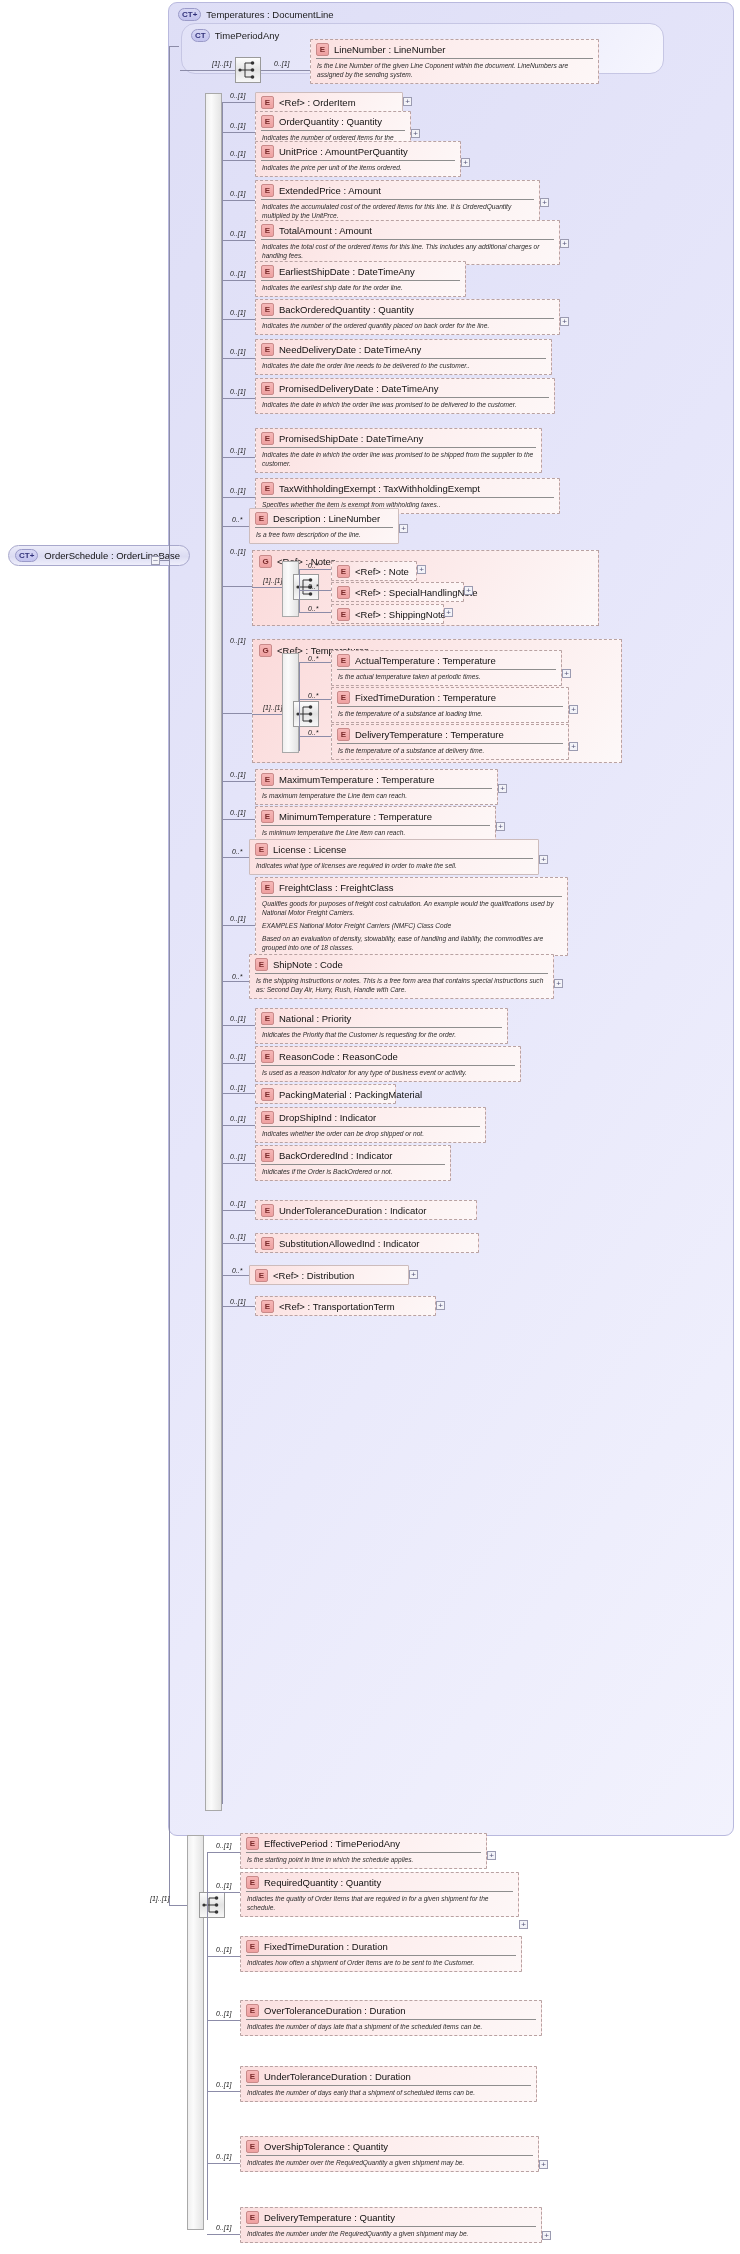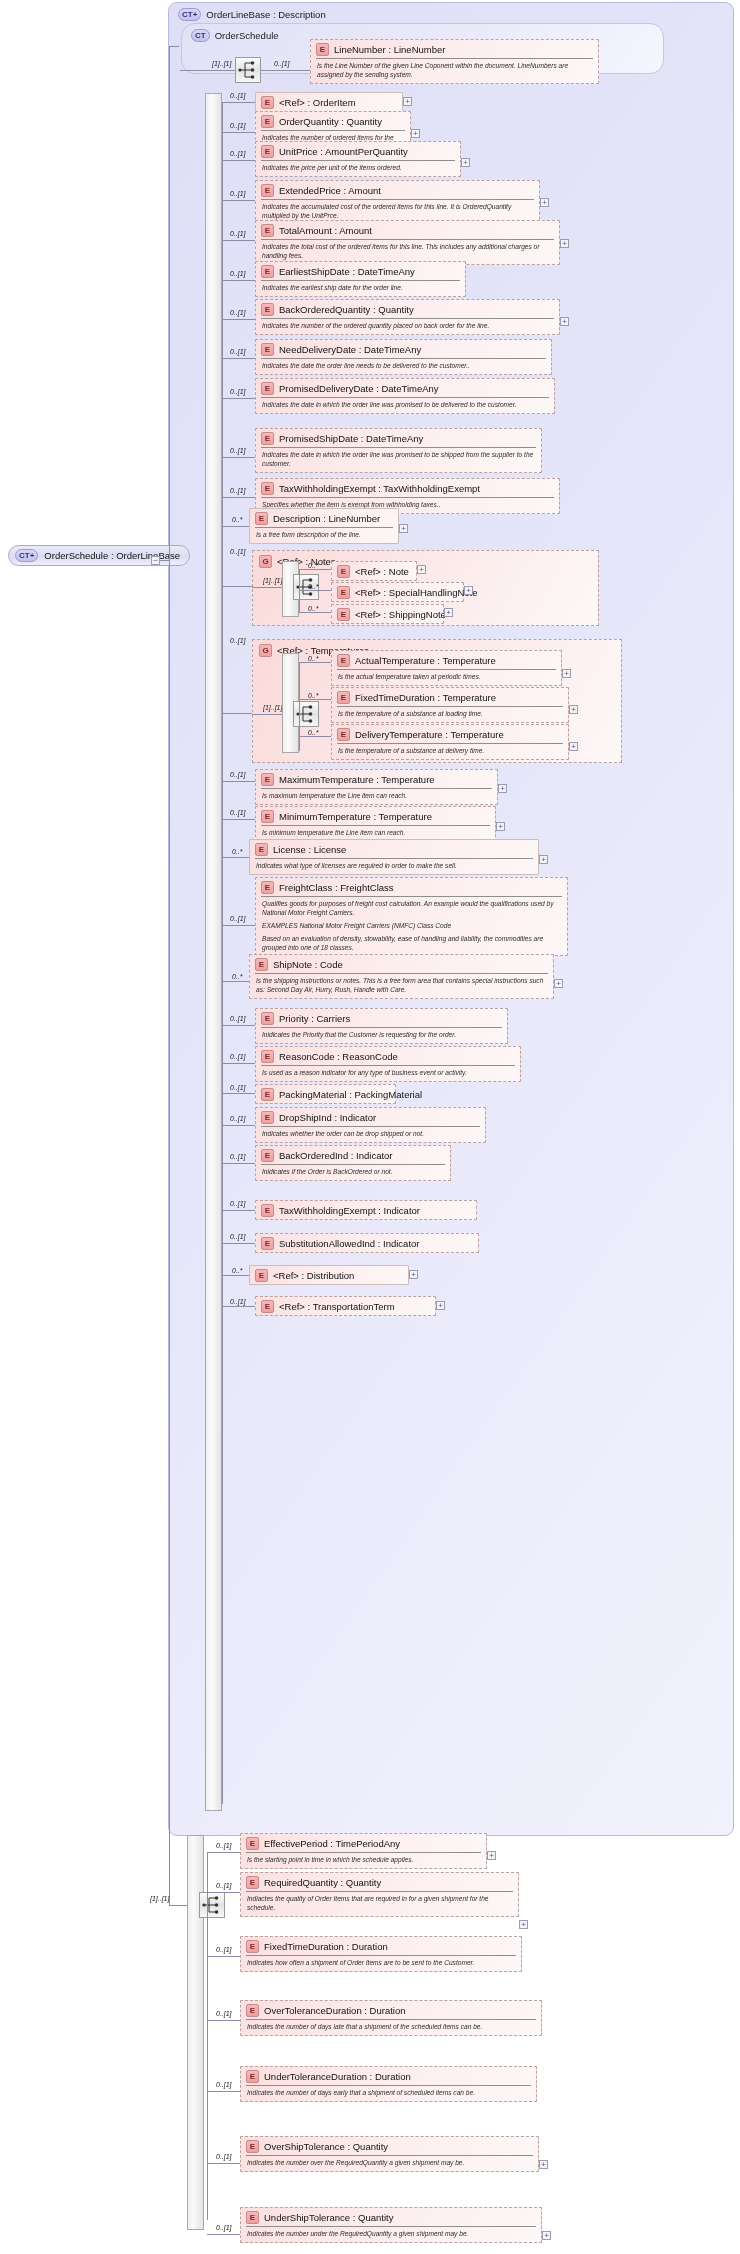--- a/index.html
+++ b/index.html
@@ -175,27 +175,27 @@
   }
 </style>
 </head>
 <body>
 
 <div id="page">
 
   <div class="ctbox" style="left:168px; top:2px; width:566px; height:1834px;">
     <div class="cthead">
       <span class="badge-ct">CT+</span>
-      <span>OrderLineBase : Description</span>
+      <span>Temperatures : DocumentLine</span>
     </div>
 
     <div class="ctbox inner" style="left:12px; top:20px; width:483px; height:51px;border-radius:14px;">
       <div class="cthead">
         <span class="badge-ct">CT</span>
-        <span>OrderSchedule</span>
+        <span>TimePeriodAny</span>
       </div>
 
       <div class="occ" style="left:30px; top:36px;">[1]..[1]</div>
       <div class="hline" style="left:-2px; top:46px; width:55px;"></div>
       <div class="seq" style="left:53px; top:33px;">
         <svg width="24" height="24" viewBox="0 0 24 24">
           <circle cx="4" cy="12" r="1.6" fill="#333"></circle>
           <path d="M4 12 H9 M9 5 V19 M9 5 H15 M9 12 H15 M9 19 H15" stroke="#333" fill="none" stroke-width="1"></path>
           <circle cx="16.5" cy="5" r="1.8" fill="#333"></circle>
           <circle cx="16.5" cy="12" r="1.8" fill="#333"></circle>
@@ -508,21 +508,21 @@
       </div>
       <div class="el-doc">Is the shipping instructions or notes.  This is a free form area that contains special instructions such as: Second Day Air, Hurry, Rush, Handle with Care.</div>
     </div>
     <div class="plus" style="left:385px; top:976px;">+</div>
 
     <div class="occ" style="left:61px; top:1012px;">0..[1]</div>
     <div class="hline" style="left:53px; top:1022px; width:33px;"></div>
     <div class="el" style="left:86px; top:1005px; width:253px;">
       <div class="el-title">
         <span class="badge">E</span>
-        <span>Priority    : Carriers</span>
+        <span>National    : Priority</span>
       </div>
       <div class="el-doc">Inidicates the Priority that the Customer is requesting for the order.</div>
     </div>
 
     <div class="occ" style="left:61px; top:1050px;">0..[1]</div>
     <div class="hline" style="left:53px; top:1060px; width:33px;"></div>
     <div class="el" style="left:86px; top:1043px; width:266px;">
       <div class="el-title">
         <span class="badge">E</span>
         <span>ReasonCode : ReasonCode</span>
@@ -557,21 +557,21 @@
         <span>BackOrderedInd : Indicator</span>
       </div>
       <div class="el-doc">Inidicates if the Order is BackOrdered or not.</div>
     </div>
 
     <div class="occ" style="left:61px; top:1197px;">0..[1]</div>
     <div class="hline" style="left:53px; top:1207px; width:33px;"></div>
     <div class="el" style="left:86px; top:1197px; width:222px;">
       <div class="el-title">
         <span class="badge">E</span>
-        <span>TaxWithholdingExempt : Indicator</span>
+        <span>UnderToleranceDuration : Indicator</span>
       </div>
     </div>
 
     <div class="occ" style="left:61px; top:1230px;">0..[1]</div>
     <div class="hline" style="left:53px; top:1240px; width:33px;"></div>
     <div class="el" style="left:86px; top:1230px; width:224px;">
       <div class="el-title">
         <span class="badge">E</span>
         <span>SubstitutionAllowedInd : Indicator</span>
       </div>
@@ -683,19 +683,19 @@
     </div>
     <div class="el-doc">Indicates the number over the RequiredQuantity a given shipment may be.</div>
   </div>
   <div class="plus" style="left:539px; top:2160px;">+</div>
 
   <div class="occ" style="left:216px; top:2224px;">0..[1]</div>
   <div class="hline" style="left:207px; top:2234px; width:33px;"></div>
   <div class="el" style="left:240px; top:2207px; width:302px;">
     <div class="el-title">
       <span class="badge">E</span>
-      <span>UnderShipTolerance : Quantity</span>
+      <span>DeliveryTemperature : Quantity</span>
     </div>
     <div class="el-doc">Indicates the number under the RequiredQuantity a given shipment may be.</div>
   </div>
   <div class="plus" style="left:542px; top:2231px;">+</div>
 
 </div>
 
 </body></html>

